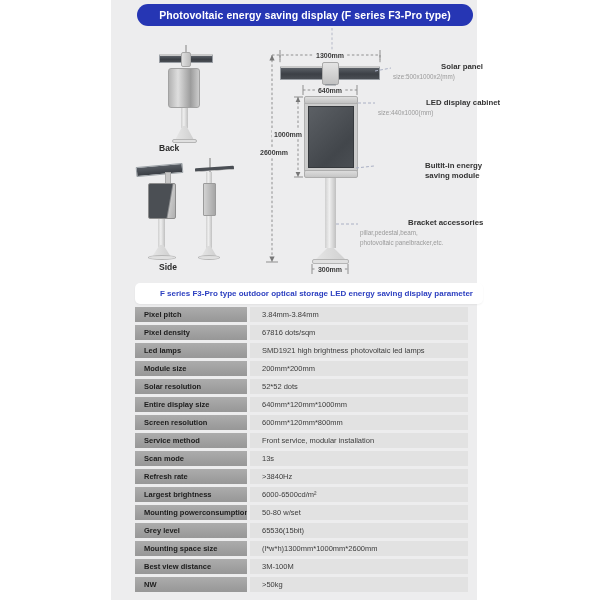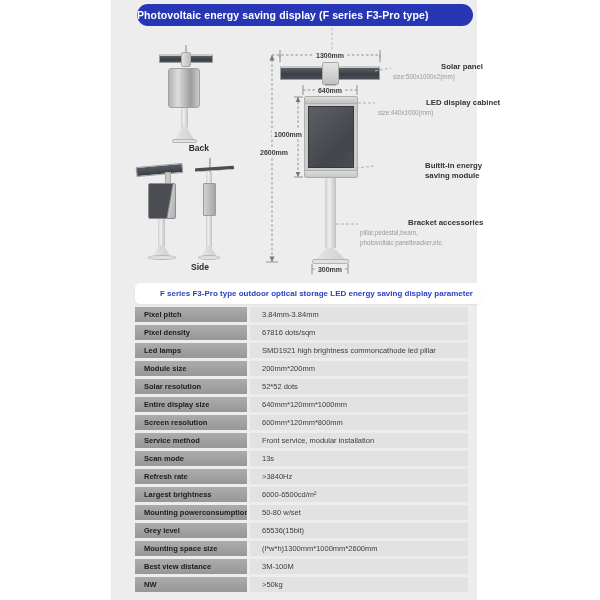--- a/index.html
+++ b/index.html
@@ -10,37 +10,37 @@
     -webkit-font-smoothing:antialiased;
   }
   .content-col{
     position:absolute;left:111px;top:0;width:366px;height:600px;
     background:#ededee;
   }
   
   .header-pill{
     position:absolute;left:137px;top:4px;width:336px;height:22px;
     background:#2636b4;border-radius:12px;
-    display:flex;align-items:center;
+    display:flex;align-items:center;justify-content:center;
     color:#ffffff;font-weight:bold;font-size:10.5px;letter-spacing:.1px;
   }
   
   svg.dims{position:absolute;left:0;top:0;pointer-events:none;}
   
   .dim-label{
     position:absolute;transform:translate(-50%,-50%);
     background:#ededee;padding:0 2px;
     font-size:7px;font-weight:bold;color:#3a3a3a;white-space:nowrap;line-height:9px;
   }
   
   .anno-title{position:absolute;font-size:7.8px;font-weight:bold;color:#333;line-height:9.5px;padding-left:48px;}
   .anno-sub{position:absolute;font-size:6.3px;color:#9a9a9a;line-height:8.5px;white-space:nowrap;}
   
   .view-caption{
-    position:absolute;width:50px;text-align:right;
+    position:absolute;width:50px;text-align:left;
     font-size:8.5px;font-weight:bold;color:#2c2c2c;
   }
   
   .shape{position:absolute;box-sizing:border-box;}
   .panel-dark{
     background:linear-gradient(180deg,#5a5f66 0%,#3c4046 55%,#4a4e54 100%);
     border:1px solid #989da3;border-top:2px solid #c9c9c9;border-radius:1px;
   }
   .metal-v{background:linear-gradient(90deg,#cfcfcf,#efefef 40%,#c0c0c0);}
   .flare{
@@ -188,21 +188,21 @@
   <div class="spec-row">
       <span class="spec-label">Pixel pitch</span>
       <span class="spec-value">3.84mm-3.84mm</span>
     </div>
   <div class="spec-row">
       <span class="spec-label">Pixel density</span>
       <span class="spec-value">67816 dots/sqm</span>
     </div>
   <div class="spec-row">
       <span class="spec-label">Led lamps</span>
-      <span class="spec-value">SMD1921 high brightness commoncathode led pillar</span>
+      <span class="spec-value">SMD1921 high brightness photovoltaic led lamps</span>
     </div>
   <div class="spec-row">
       <span class="spec-label">Module size</span>
       <span class="spec-value">200mm*200mm</span>
     </div>
   <div class="spec-row">
       <span class="spec-label">Solar resolution</span>
       <span class="spec-value">52*52 dots</span>
     </div>
   <div class="spec-row">

